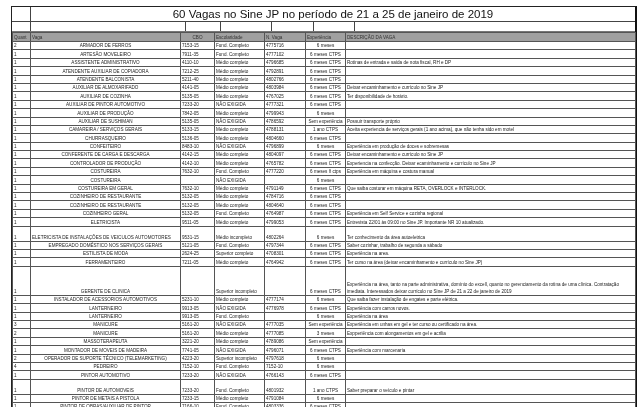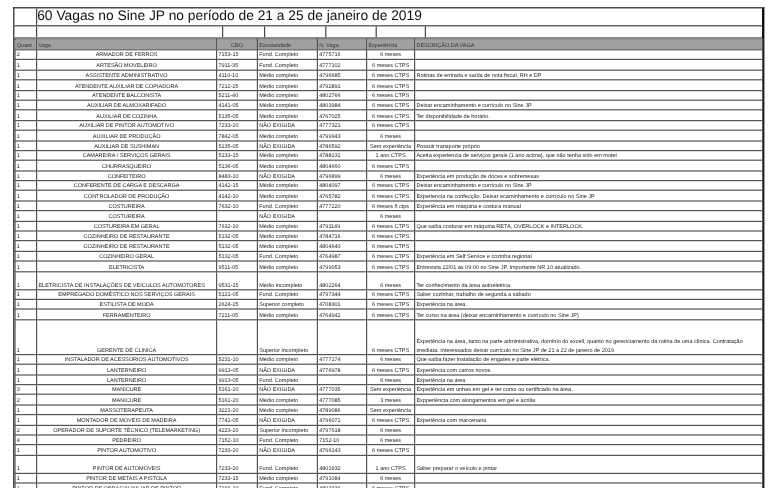--- a/index.html
+++ b/index.html
@@ -1,20 +1,20 @@
 <!DOCTYPE html>
 <html><head>
 <meta charset="utf-8">
 <style>
   html, body { margin:0; padding:0; background:#ffffff; }
   body { width:640px; height:407px; overflow:hidden; position:relative; font-family:"Liberation Sans", sans-serif; }
   .sheet { position:absolute; left:11px; top:6px; width:623px; border:1px solid #222; border-right:2px solid #111; }
   .title-row { height:14px; border-bottom:1px solid #444; display:flex; }
   .title-row .c0 { width:18px; border-right:1px solid #444; }
-  .title-row .ttl { flex:1; font-size:11.5px; line-height:14px; color:#111; }
+  .title-row .ttl { flex:1; text-align:center; font-size:11.5px; line-height:14px; color:#111; }
   .blank-row { height:9px; border-bottom:1px solid #777; display:flex; }
   .blank-row div { border-right:1px solid #444; height:9px; }
   table { border-collapse:collapse; width:623px; table-layout:fixed; font-size:4.6px; color:#222; }
   td, th { border:0.6px solid #555; padding:0 1px; height:7.4px; line-height:7px; white-space:nowrap; overflow:hidden; vertical-align:bottom; }
   thead th { background:#a0a0a0; font-weight:normal; text-align:left; height:8px; color:#333; }
   col.q { width:18px; } col.v { width:150px; } col.cbo { width:34px; }
   col.esc { width:50px; } col.nv { width:41px; } col.exp { width:40px; } col.desc { width:290px; }
   td.vaga, td.exp { text-align:center; }
   td.wrap { white-space:normal; }
   tr.tall2 td { height:14px; }

